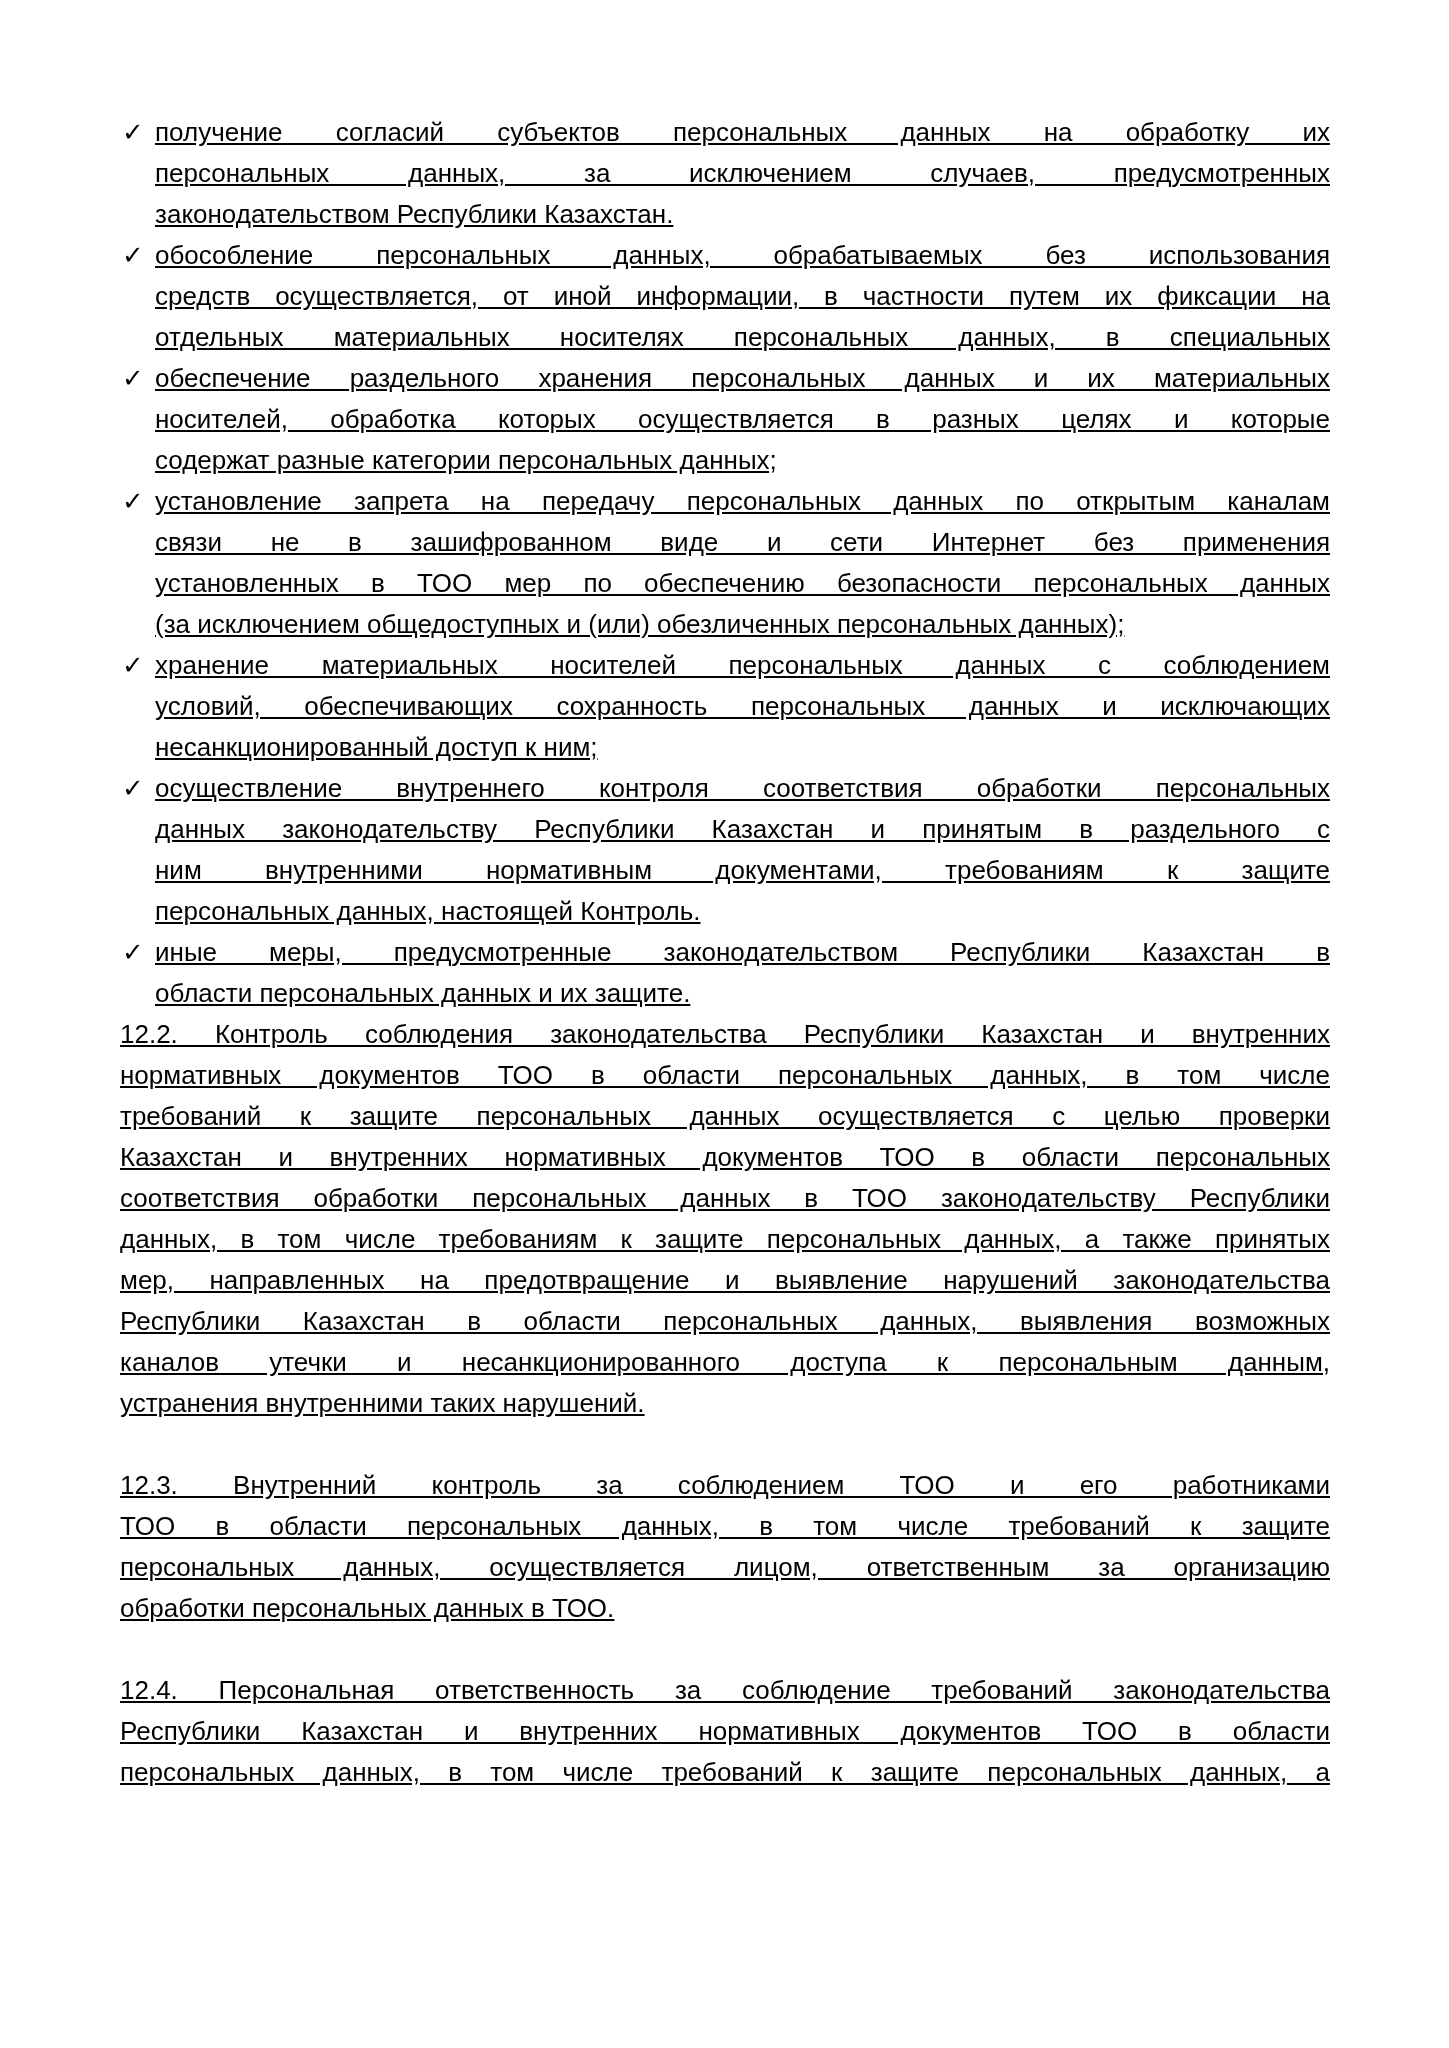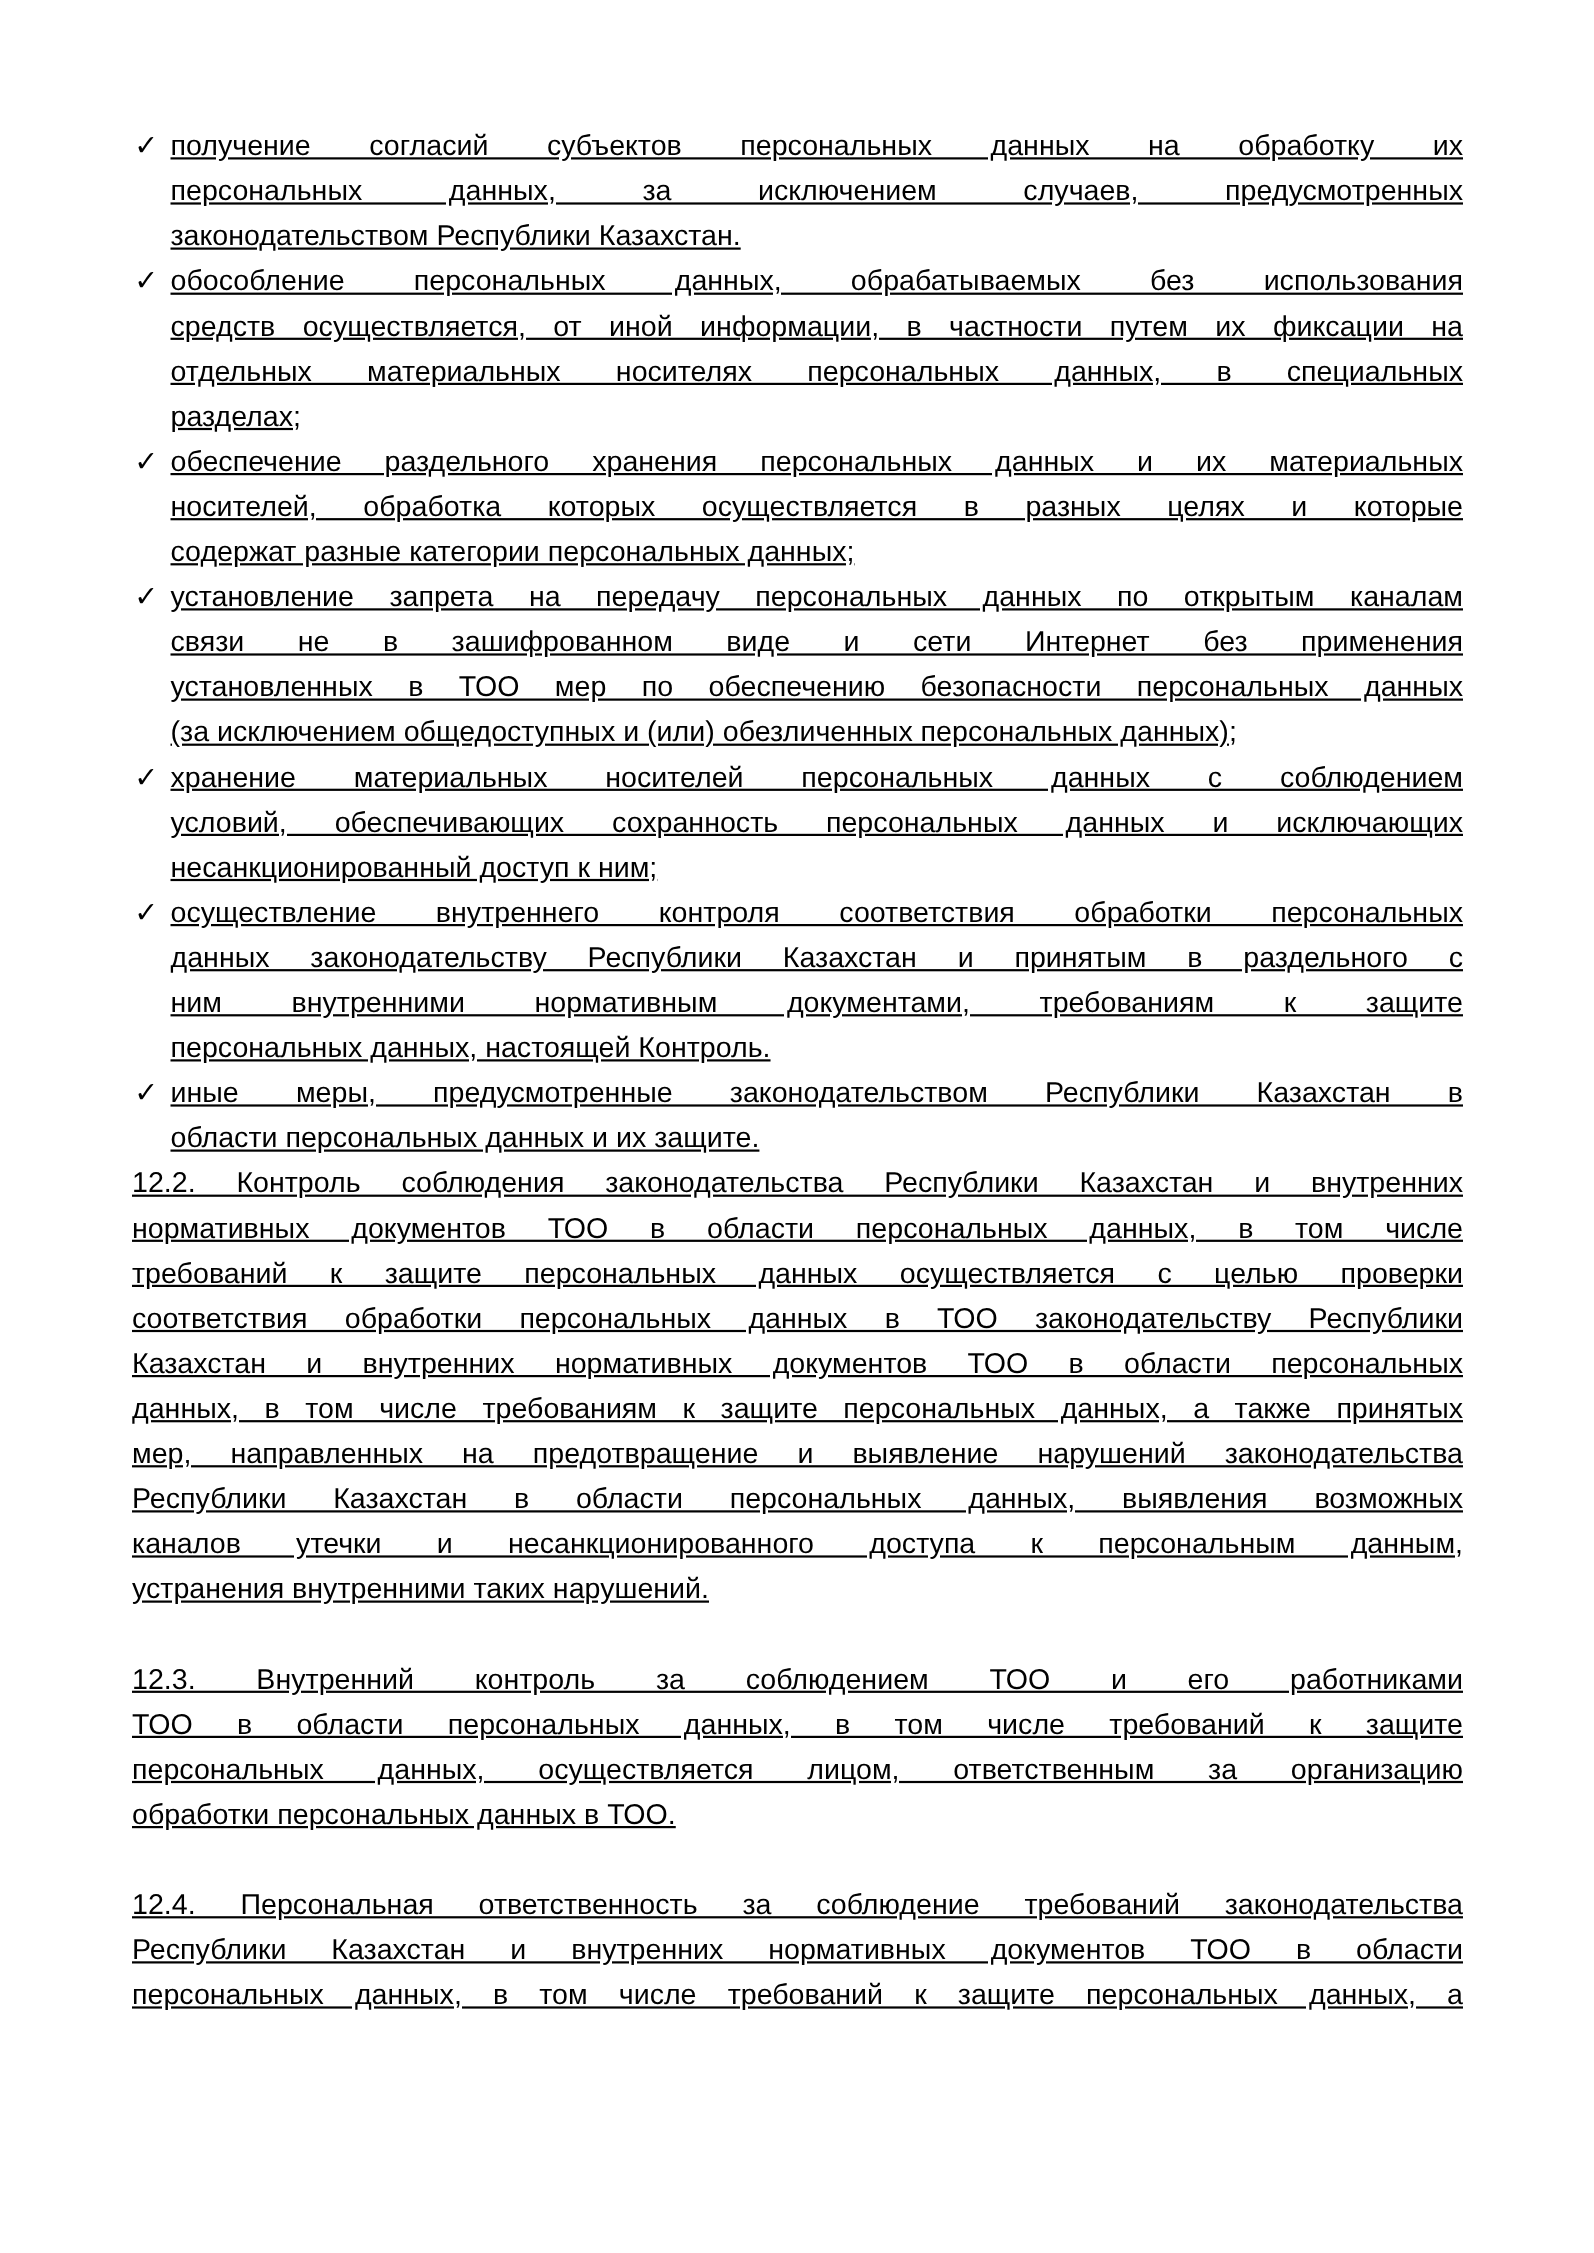--- a/index.html
+++ b/index.html
@@ -56,21 +56,20 @@
         <span class="marker">✓</span>
         <div class="line">получение согласий субъектов персональных данных на обработку их</div>
         <div class="line">персональных данных, за исключением случаев, предусмотренных</div>
         <div class="line last">законодательством Республики Казахстан.</div>
       </div>
       <div class="block bullet">
         <span class="marker">✓</span>
         <div class="line">обособление персональных данных, обрабатываемых без использования</div>
         <div class="line">средств осуществляется, от иной информации, в частности путем их фиксации на</div>
         <div class="line">отдельных материальных носителях персональных данных, в специальных</div>
-        <div class="line last">разделах;</div>
       </div>
       <div class="block bullet">
         <span class="marker">✓</span>
         <div class="line">обеспечение раздельного хранения персональных данных и их материальных</div>
         <div class="line">носителей, обработка которых осуществляется в разных целях и которые</div>
         <div class="line last">содержат разные категории персональных данных;</div>
       </div>
       <div class="block bullet">
         <span class="marker">✓</span>
         <div class="line">установление запрета на передачу персональных данных по открытым каналам</div>
@@ -93,22 +92,22 @@
       </div>
       <div class="block bullet">
         <span class="marker">✓</span>
         <div class="line">иные меры, предусмотренные законодательством Республики Казахстан в</div>
         <div class="line last">области персональных данных и их защите.</div>
       </div>
       <div class="block paragraph">
         <div class="line">12.2. Контроль соблюдения законодательства Республики Казахстан и внутренних</div>
         <div class="line">нормативных документов ТОО в области персональных данных, в том числе</div>
         <div class="line">требований к защите персональных данных осуществляется с целью проверки</div>
+        <div class="line">Казахстан и внутренних нормативных документов ТОО в области персональных</div>
         <div class="line">соответствия обработки персональных данных в ТОО законодательству Республики</div>
-        <div class="line">Казахстан и внутренних нормативных документов ТОО в области персональных</div>
         <div class="line">данных, в том числе требованиям к защите персональных данных, а также принятых</div>
         <div class="line">мер, направленных на предотвращение и выявление нарушений законодательства</div>
         <div class="line">Республики Казахстан в области персональных данных, выявления возможных</div>
         <div class="line">каналов утечки и несанкционированного доступа к персональным данным,</div>
         <div class="line last">устранения внутренними таких нарушений.</div>
       </div>
       <div class="block spacer"></div>
       <div class="block paragraph">
         <div class="line">12.3. Внутренний контроль за соблюдением ТОО и его работниками</div>
         <div class="line">ТОО в области персональных данных, в том числе требований к защите</div>

